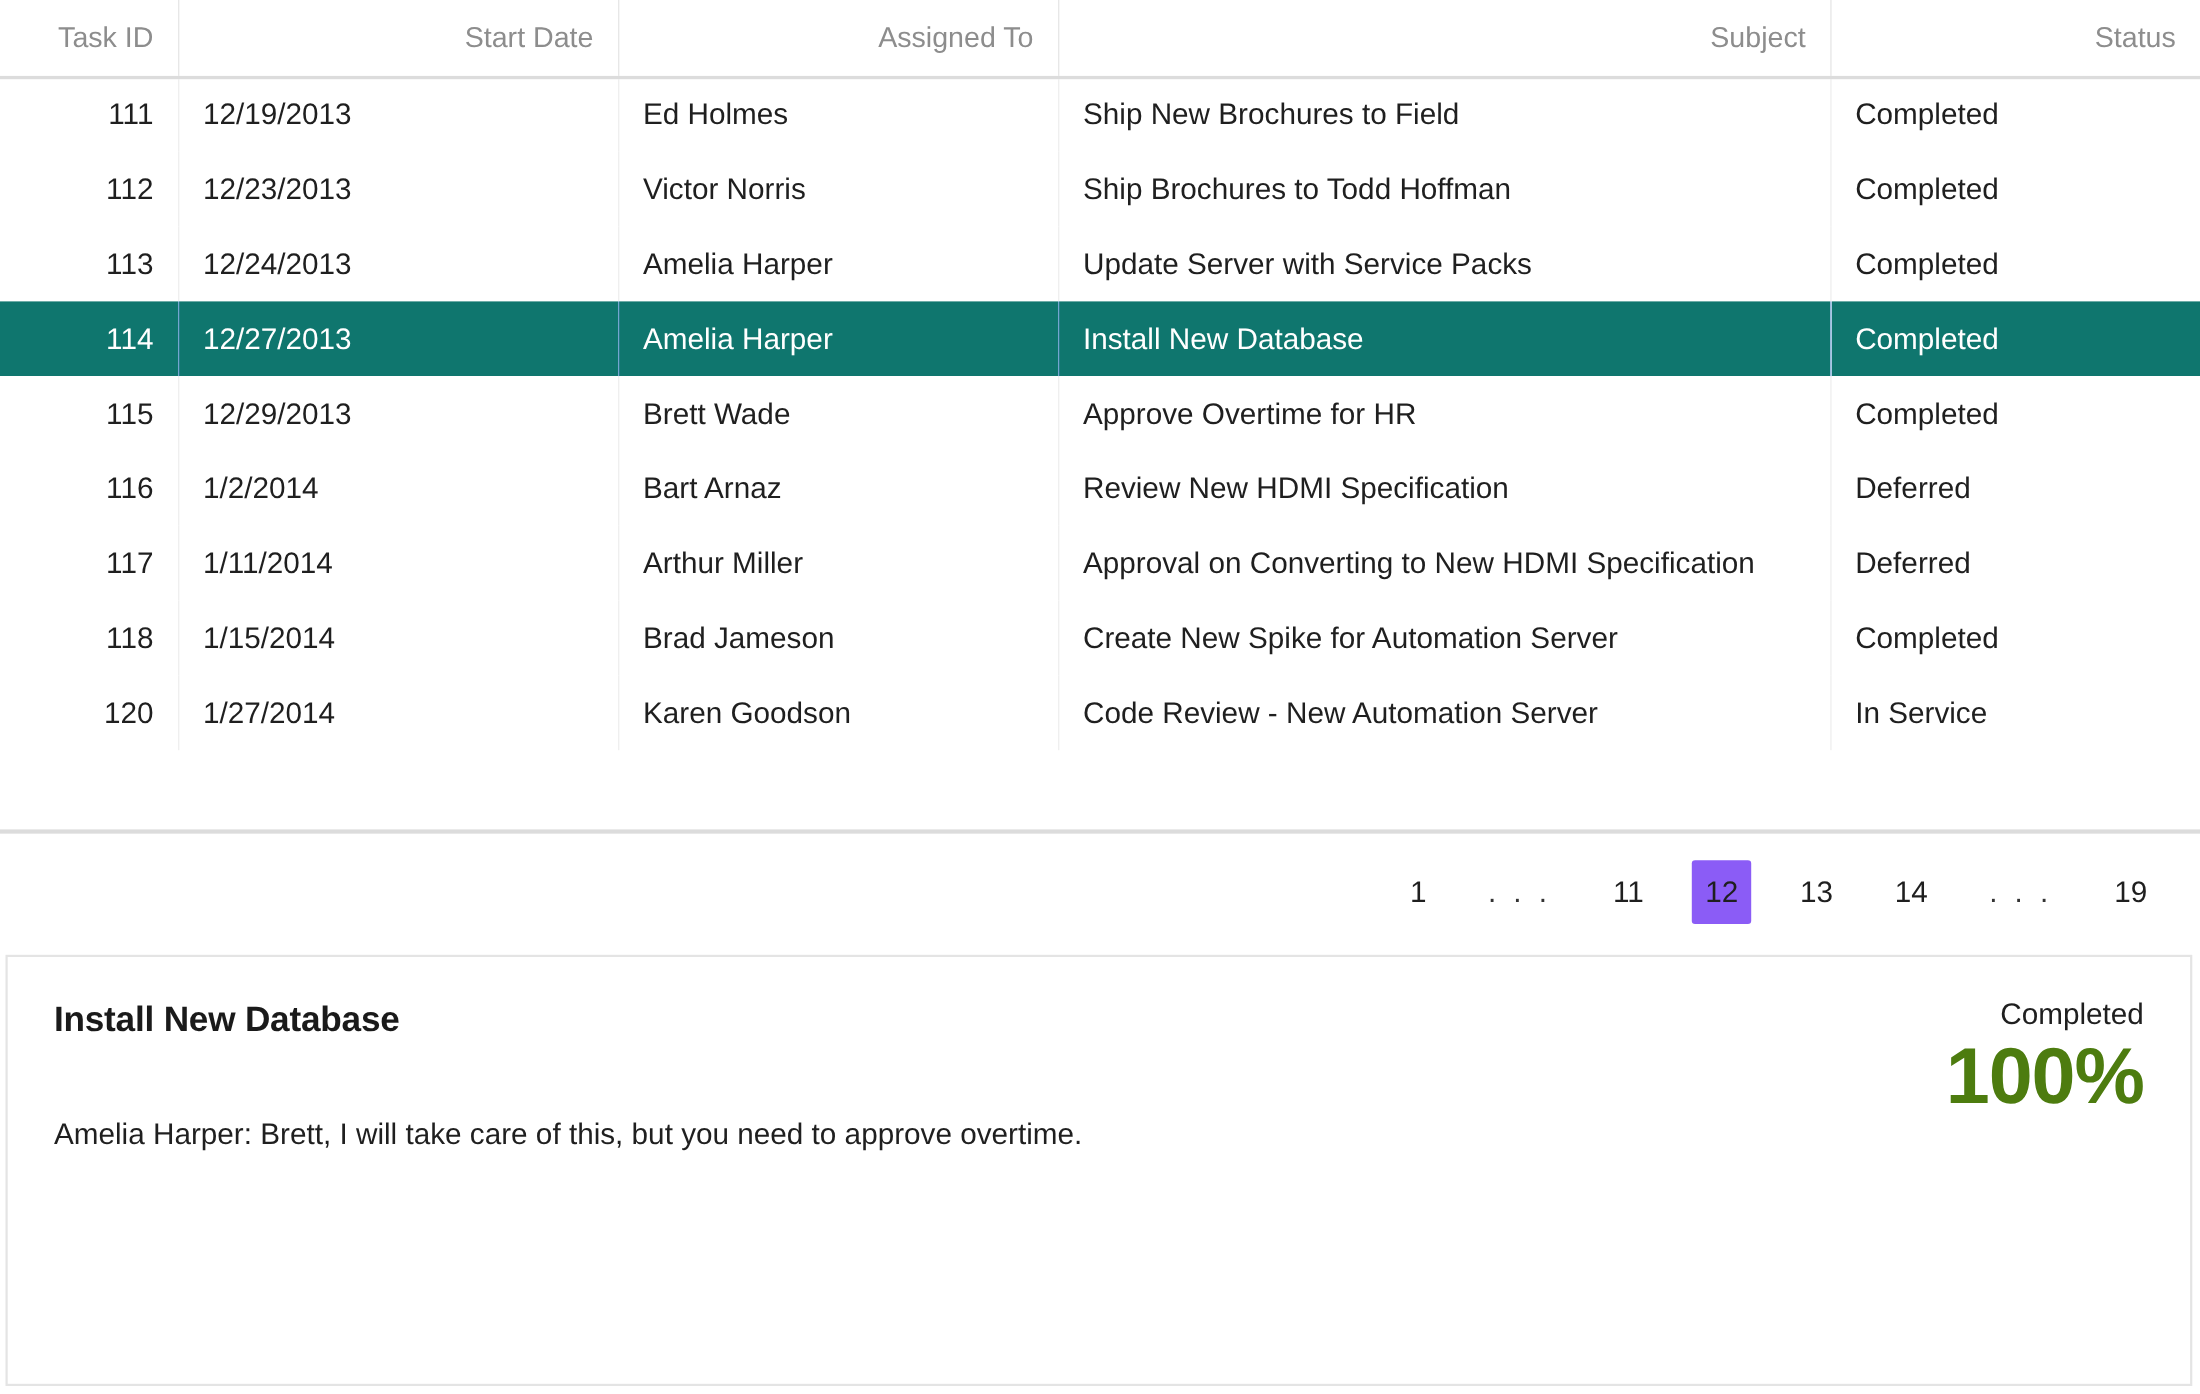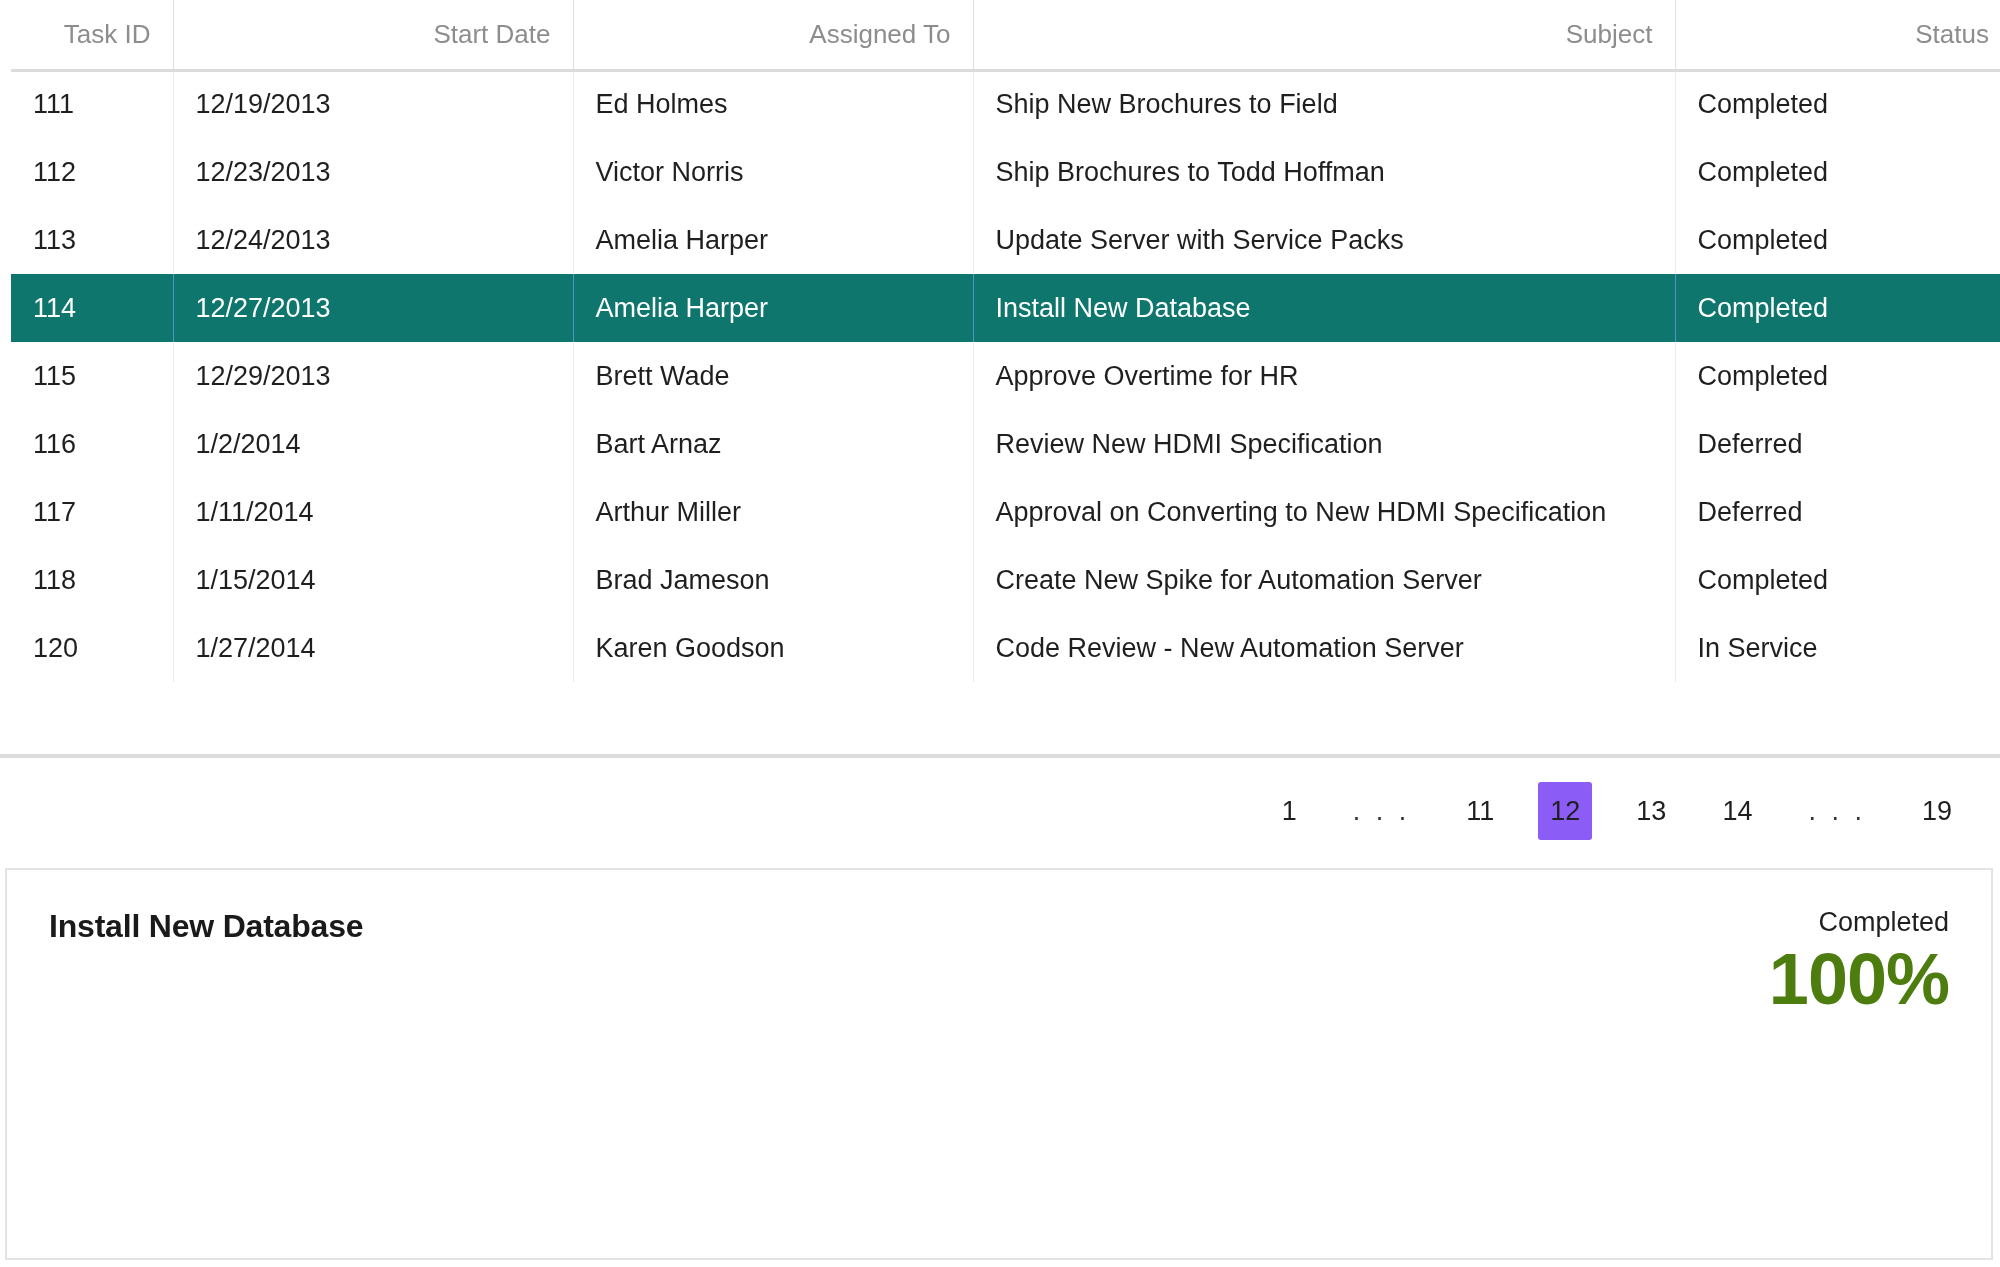--- a/index.html
+++ b/index.html
@@ -15,21 +15,20 @@
     overflow: hidden;
   }
 
   
   .grid-wrap {
     position: absolute;
     left: 0;
     top: 0;
     width: 1596px;
     background: #ffffff;
-    margin-left: 11px;
   }
   table.grid {
     width: 2000px;
     border-collapse: collapse;
     table-layout: fixed;
   }
   table.grid col.c-id     { width: 162px; }
   table.grid col.c-date   { width: 400px; }
   table.grid col.c-assign { width: 400px; }
   table.grid col.c-subj   { width: 702px; }
@@ -57,21 +56,21 @@
     padding: 0 22px;
     font-size: 27px;
     color: #1f1f1f;
     vertical-align: middle;
     border-right: 1px solid #ececec;
     box-sizing: border-box;
     white-space: nowrap;
     overflow: hidden;
     text-overflow: ellipsis;
   }
-  tbody td.num { text-align: left; }
+  tbody td.num { text-align: right; }
   tbody td:last-child { border-right: none; }
 
   tbody tr.selected td {
     background: #0f766e;
     color: #ffffff;
     border-right-color: #5490c5;
   }
 
   .grid-bottom-rule {
     position: absolute;
@@ -272,19 +271,20 @@
     <div class="pager-item">14</div>
     <div class="pager-item ellipsis">. . .</div>
     <div class="pager-item">19</div>
   </div>
 
 <div class="detail-panel">
   <div class="detail-inner">
     <div class="detail-title">Install New Database</div>
     <div class="detail-body">
       <div class="para-gap"></div>
+      <div>Amelia Harper: Brett, I will take care of this, but you need to approve overtime.</div>
     </div>
     <div class="detail-status">
       <div class="detail-status-label">Completed</div>
       <div class="detail-status-value">100%</div>
     </div>
   </div>
 </div>
 
 </body></html>

